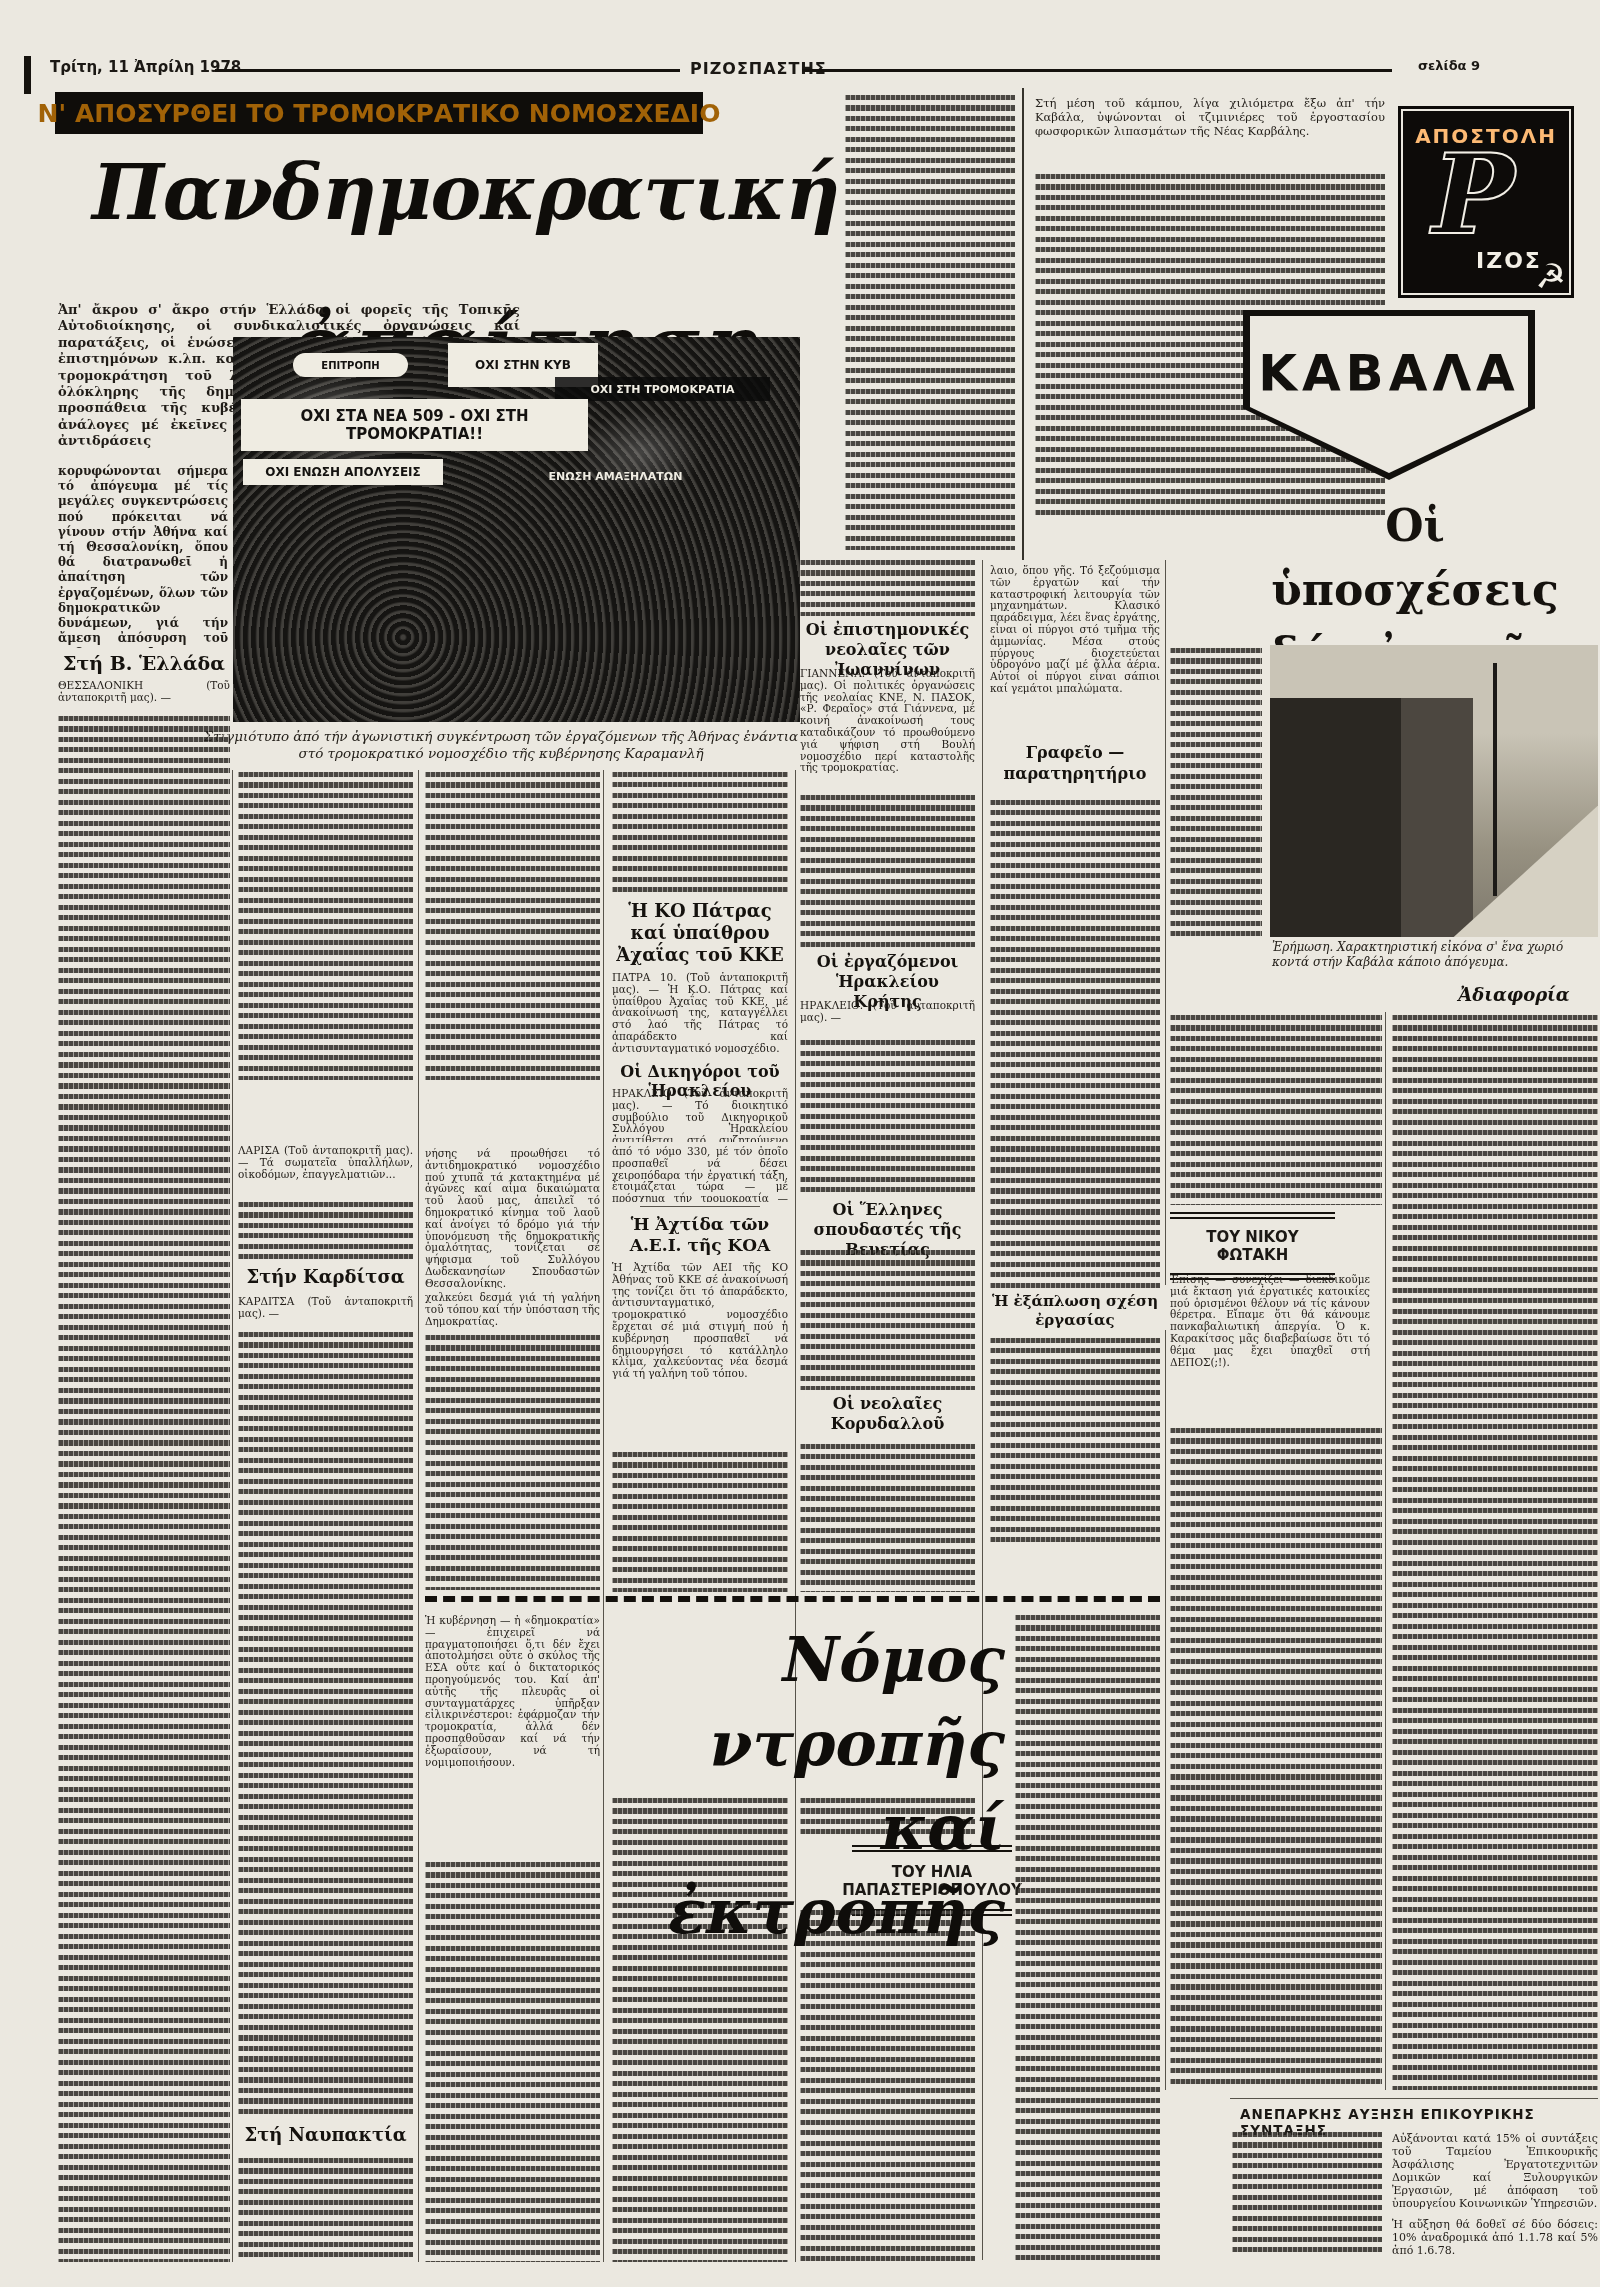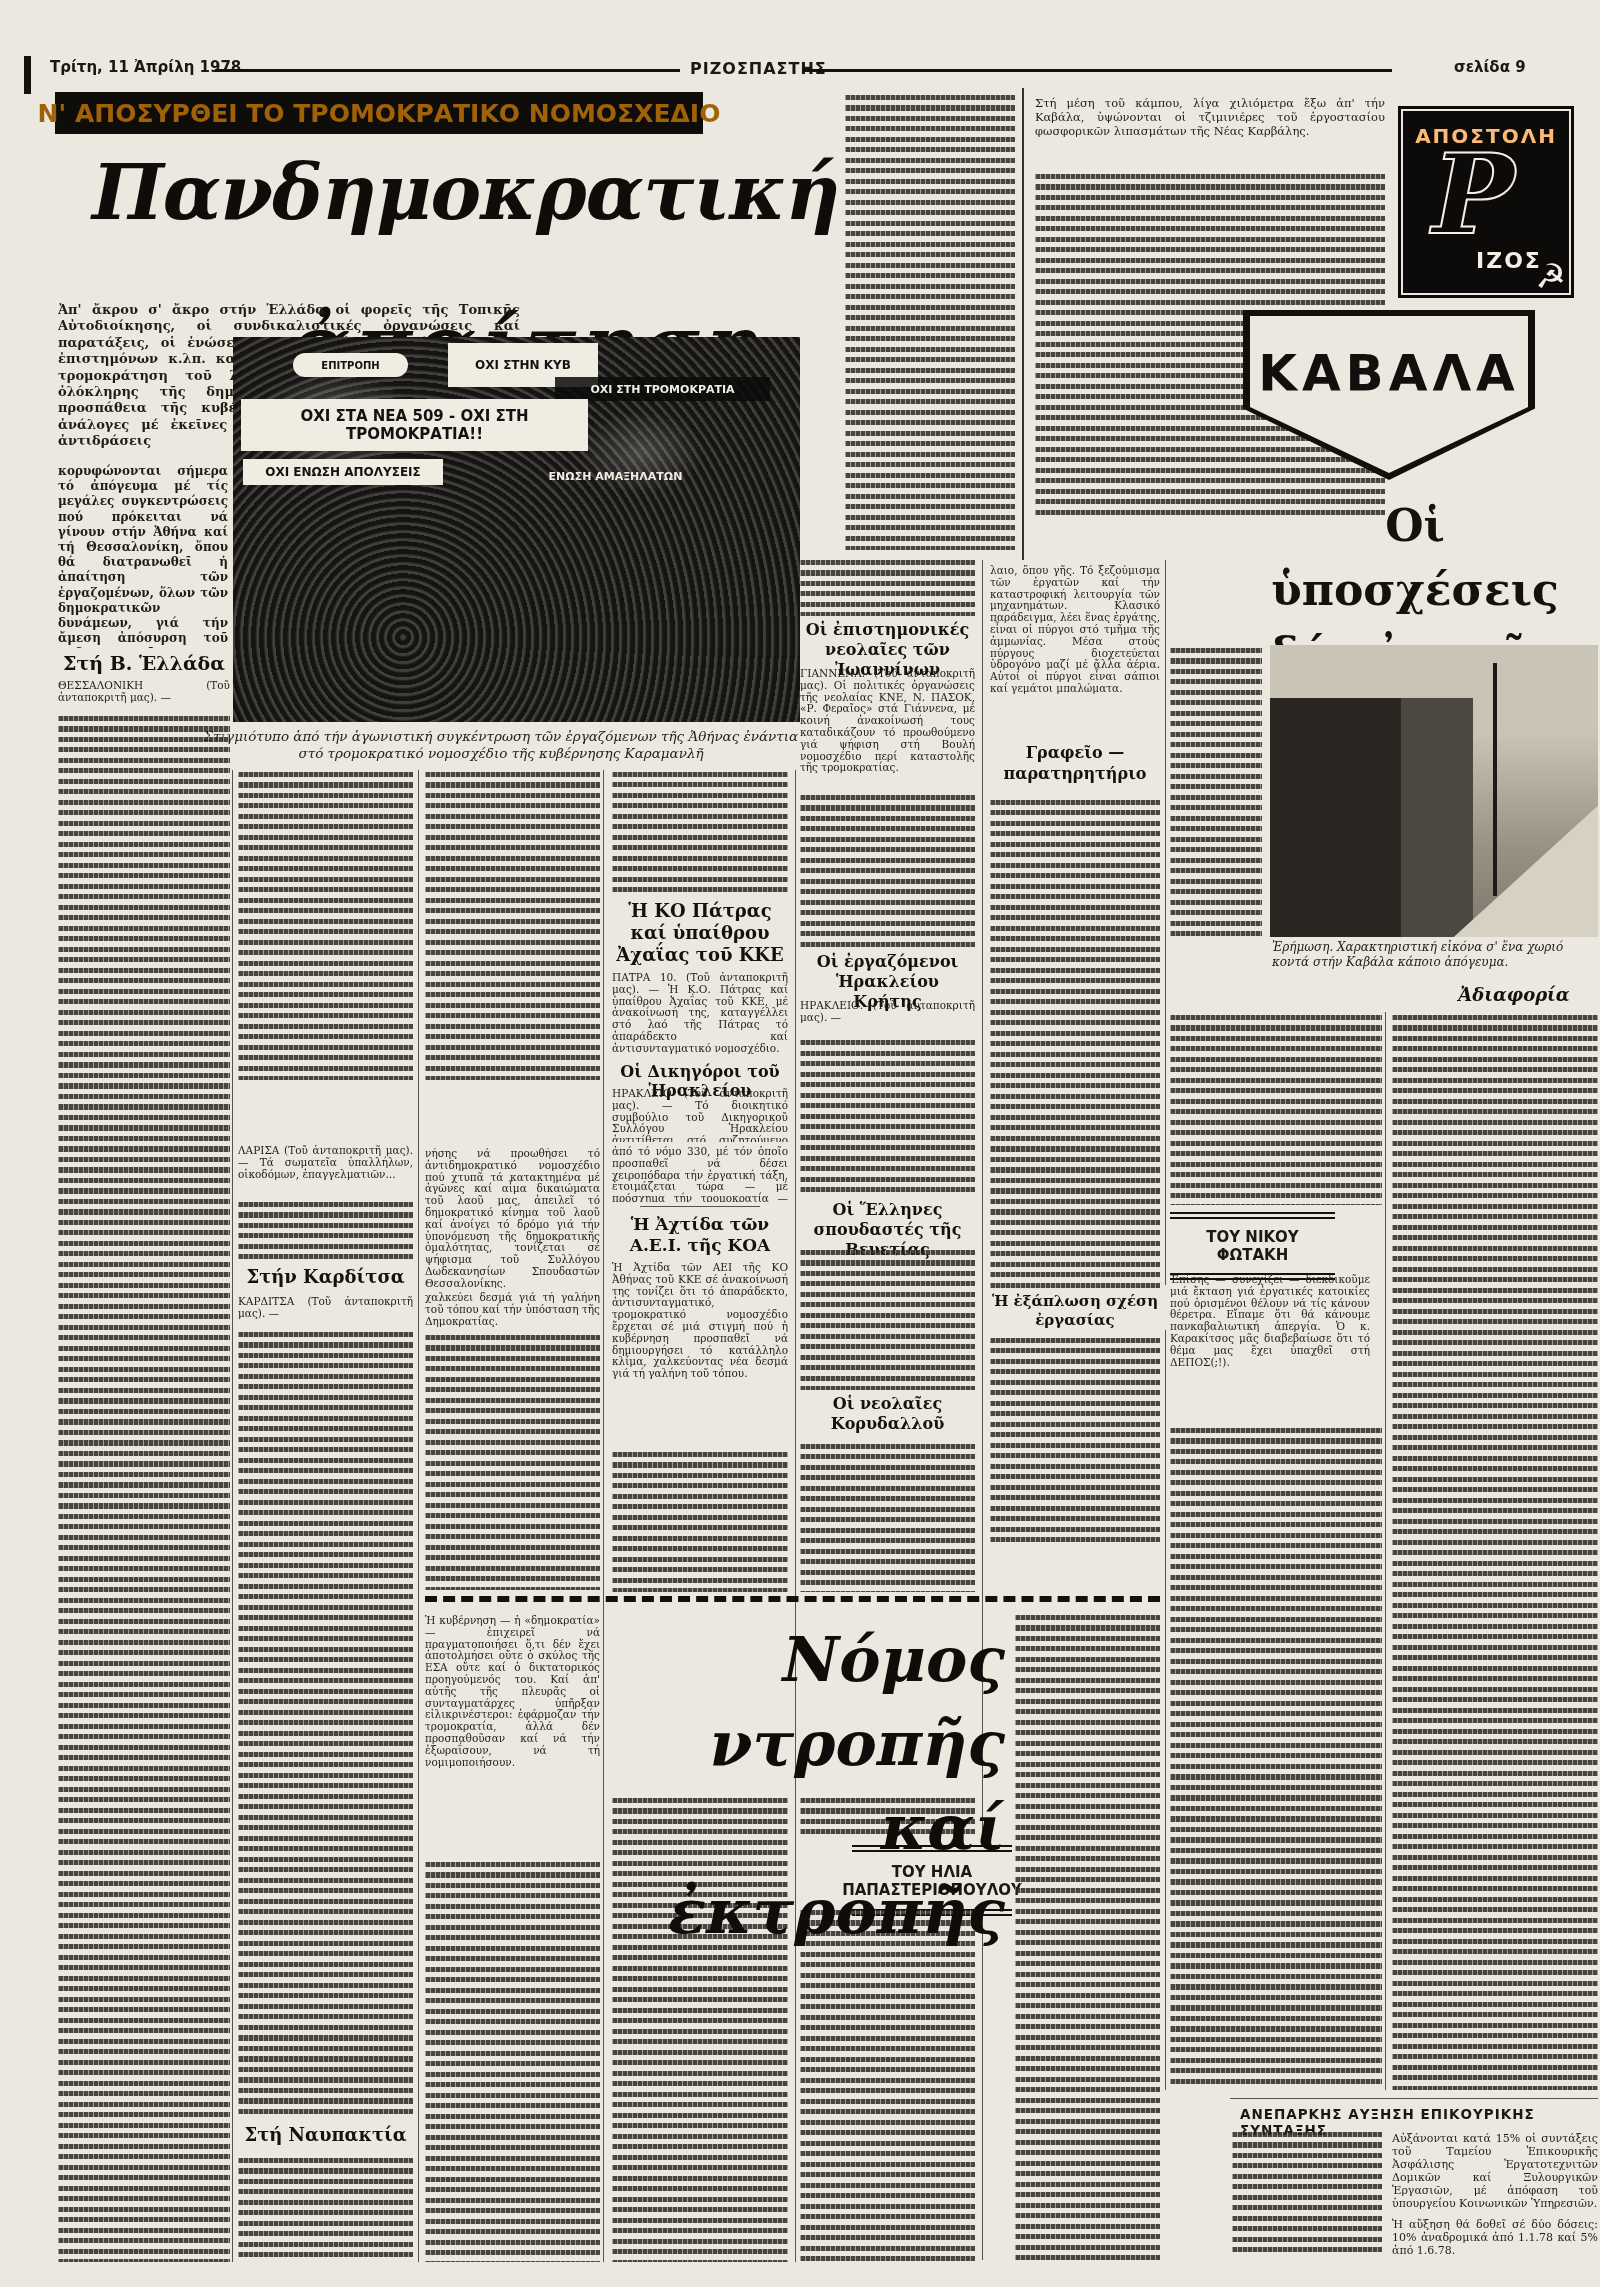--- a/index.html
+++ b/index.html
@@ -56,21 +56,21 @@
 </head>
 <body>
 
 <div class="page">
 
   <div class="abs" style="left:24px;top:56px;width:7px;height:38px;background:#15120e;"></div>
   <div class="abs sans" style="left:50px;top:58px;font-weight:bold;font-size:15px;">Τρίτη, 11 Ἀπρίλη 1978</div>
   <div class="hrule" style="left:215px;top:69px;width:465px;"></div>
   <div class="abs sans" style="left:690px;top:59px;font-weight:bold;font-size:16px;letter-spacing:1px;">ΡΙΖΟΣΠΑΣΤΗΣ</div>
   <div class="hrule" style="left:802px;top:69px;width:590px;"></div>
-  <div class="abs sans" style="left:1454px;top:58px;font-weight:bold;font-size:15px;">σελίδα 9</div>
+  <div class="abs sans" style="left:1418px;top:58px;font-weight:bold;font-size:13px;">σελίδα 9</div>
 
   <div class="kicker">
     <span>Ν' ΑΠΟΣΥΡΘΕΙ ΤΟ ΤΡΟΜΟΚΡΑΤΙΚΟ ΝΟΜΟΣΧΕΔΙΟ</span>
   </div>
   <div class="mainhead" style="left:92px;top:148px;font-size:76px;letter-spacing:-1px;">Πανδημοκρατική</div>
   <div class="mainhead" style="left:292px;top:300px;font-size:76px;letter-spacing:6px;">ἀπαίτηση</div>
 
   <div class="sn bld" style="left:58px;top:302px;width:462px;height:158px;font-size:13px;line-height:16.4px;">Ἀπ' ἄκρου σ' ἄκρο στήν Ἑλλάδα οἱ φορεῖς τῆς Τοπικῆς Αὐτοδιοίκησης, οἱ συνδικαλιστικές ὀργανώσεις καί παρατάξεις, οἱ ἑνώσεις τῆς νεολαίας, οἱ σύλλογοι τῶν ἐπιστημόνων κ.λπ. καταγγέλλουν τό νομοσχέδιο γιά τήν τρομοκράτηση τοῦ λαοῦ, ἐκφράζοντας τήν ἀντίθεση ὁλόκληρης τῆς δημοκρατικῆς κοινῆς γνώμης στήν προσπάθεια τῆς κυβέρνησης νά νομοθετήσει διατάξεις ἀνάλογες μέ ἐκεῖνες τοῦ ἐμφυλίου πολέμου. Οἱ λαϊκές ἀντιδράσεις</div>
   <div class="sn bld" style="left:58px;top:464px;width:170px;height:184px;font-size:12px;line-height:15.2px;">κορυφώνονται σήμερα τό ἀπόγευμα μέ τίς μεγάλες συγκεντρώσεις πού πρόκειται νά γίνουν στήν Ἀθήνα καί τή Θεσσαλονίκη, ὅπου θά διατρανωθεῖ ἡ ἀπαίτηση τῶν ἐργαζομένων, ὅλων τῶν δημοκρατικῶν δυνάμεων, γιά τήν ἄμεση ἀπόσυρση τοῦ κυβερνητικοῦ νομοσχεδίου.</div>
 

